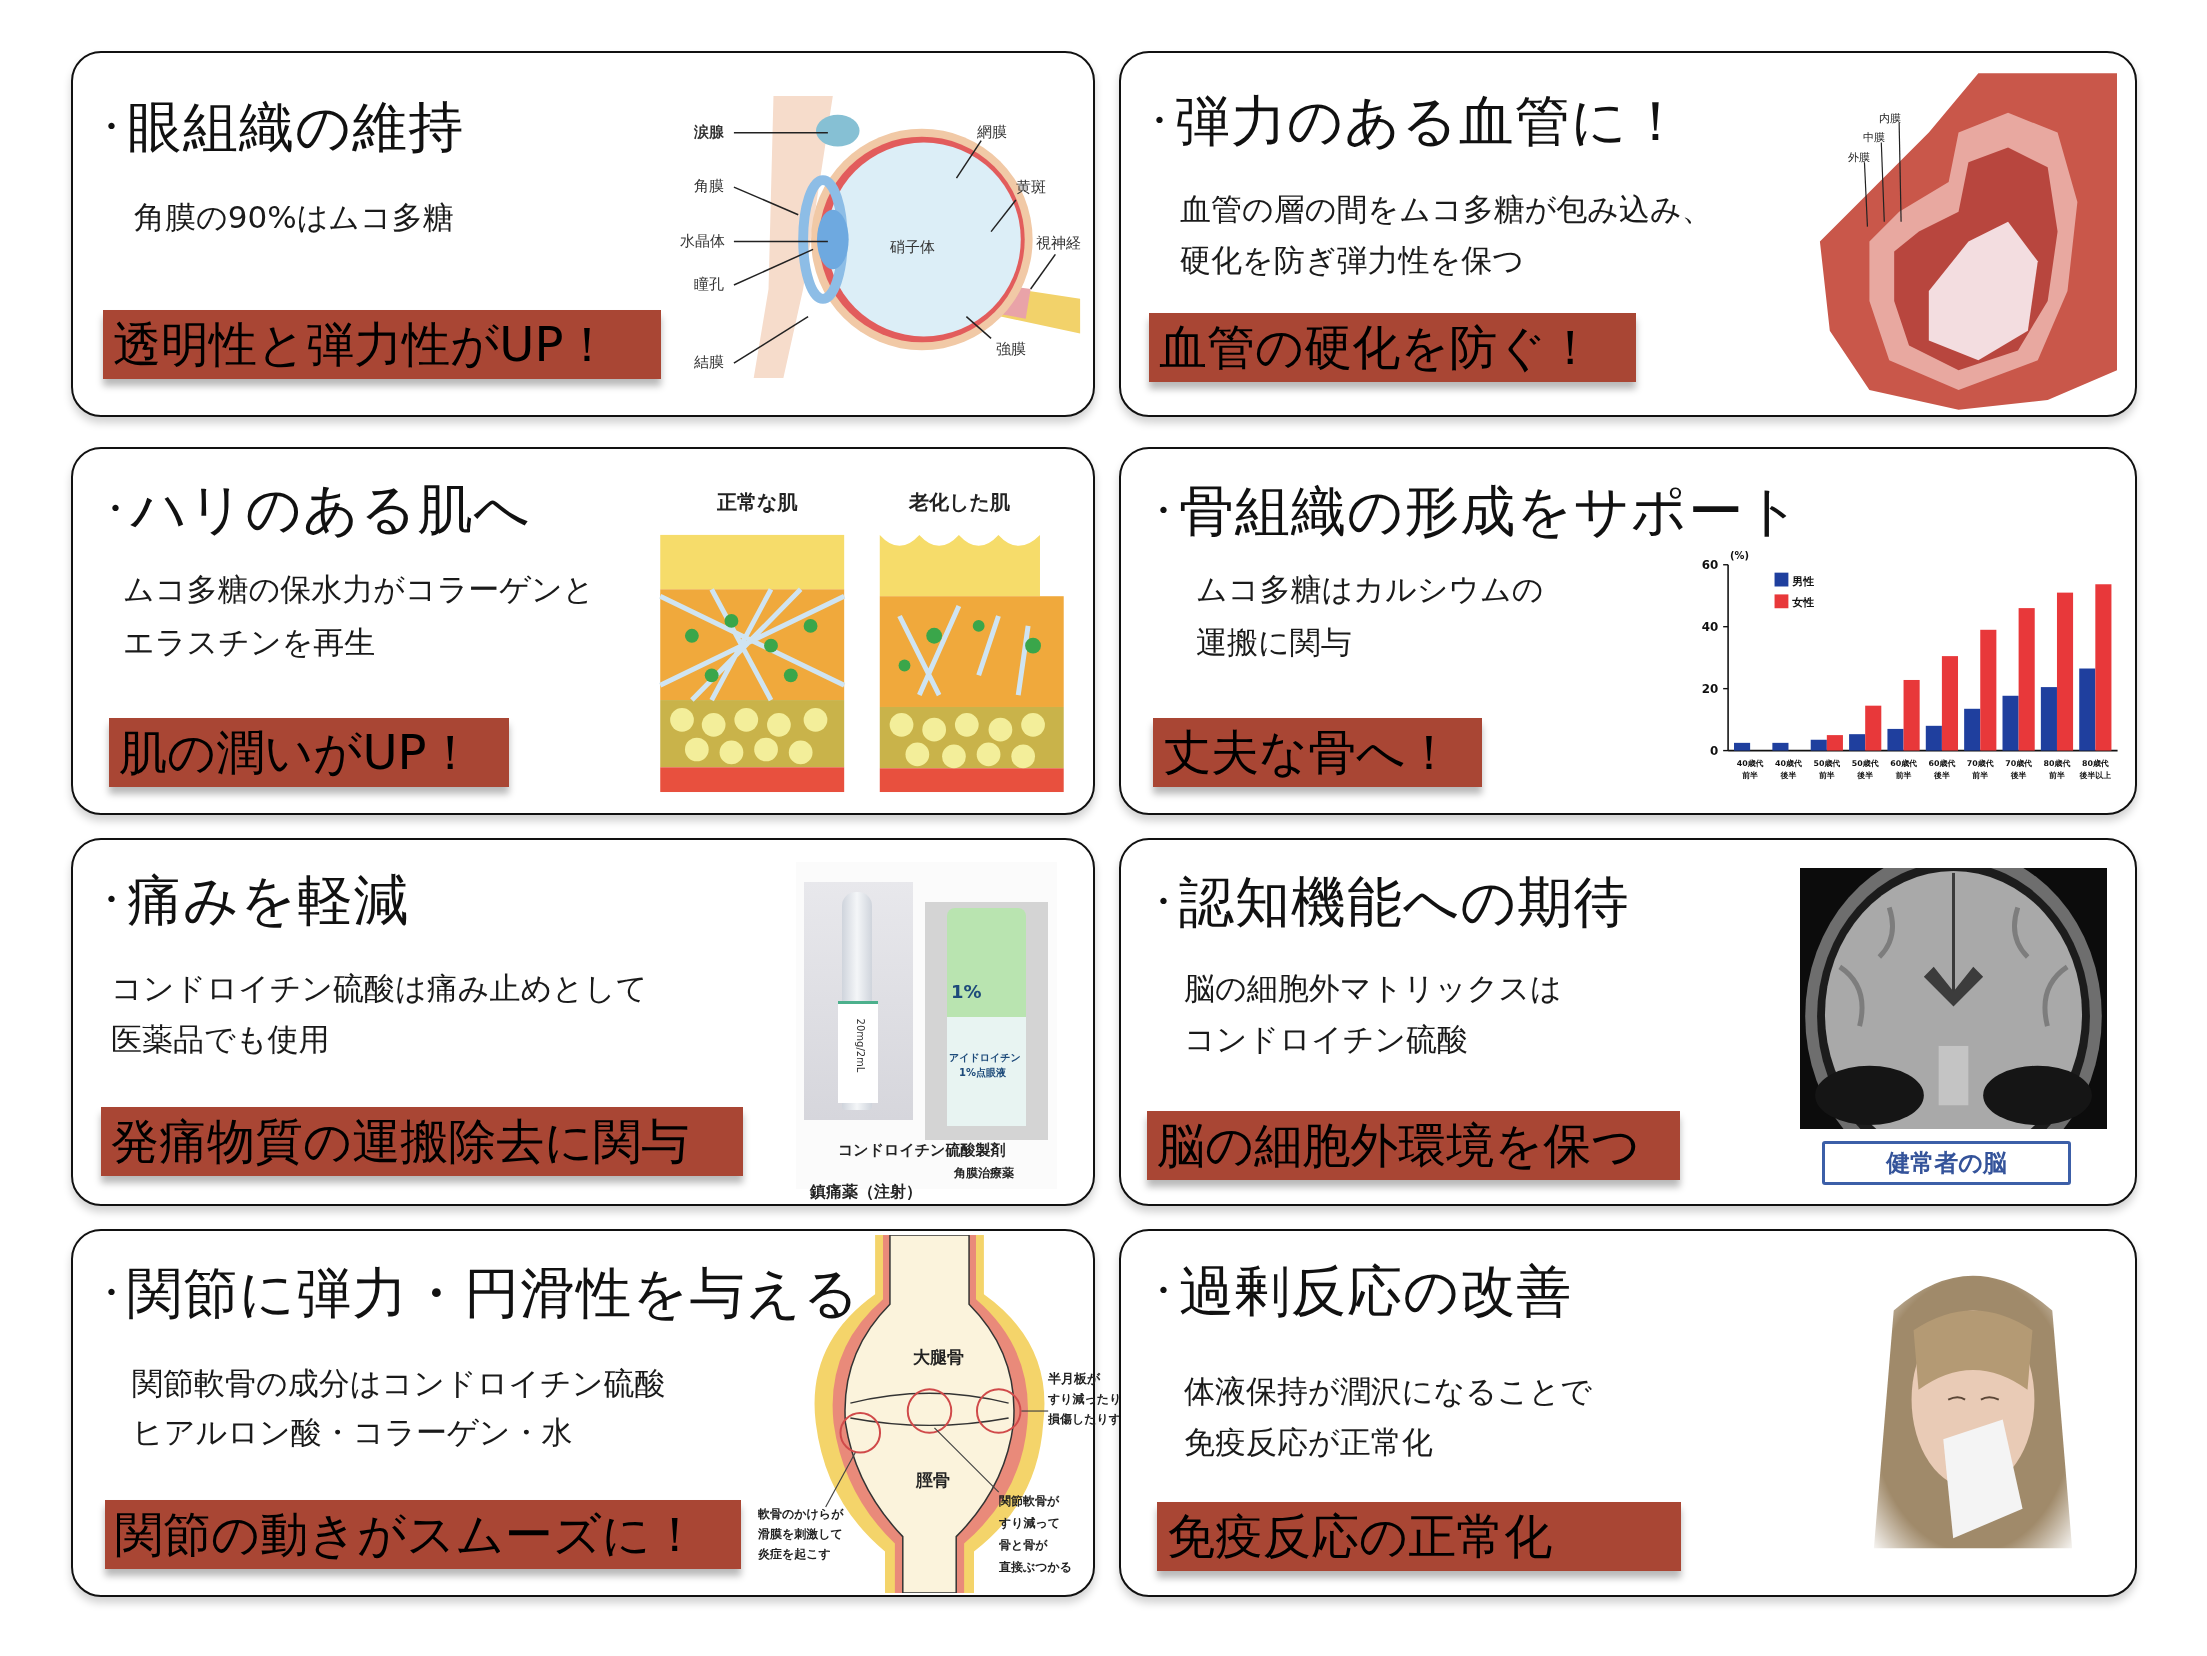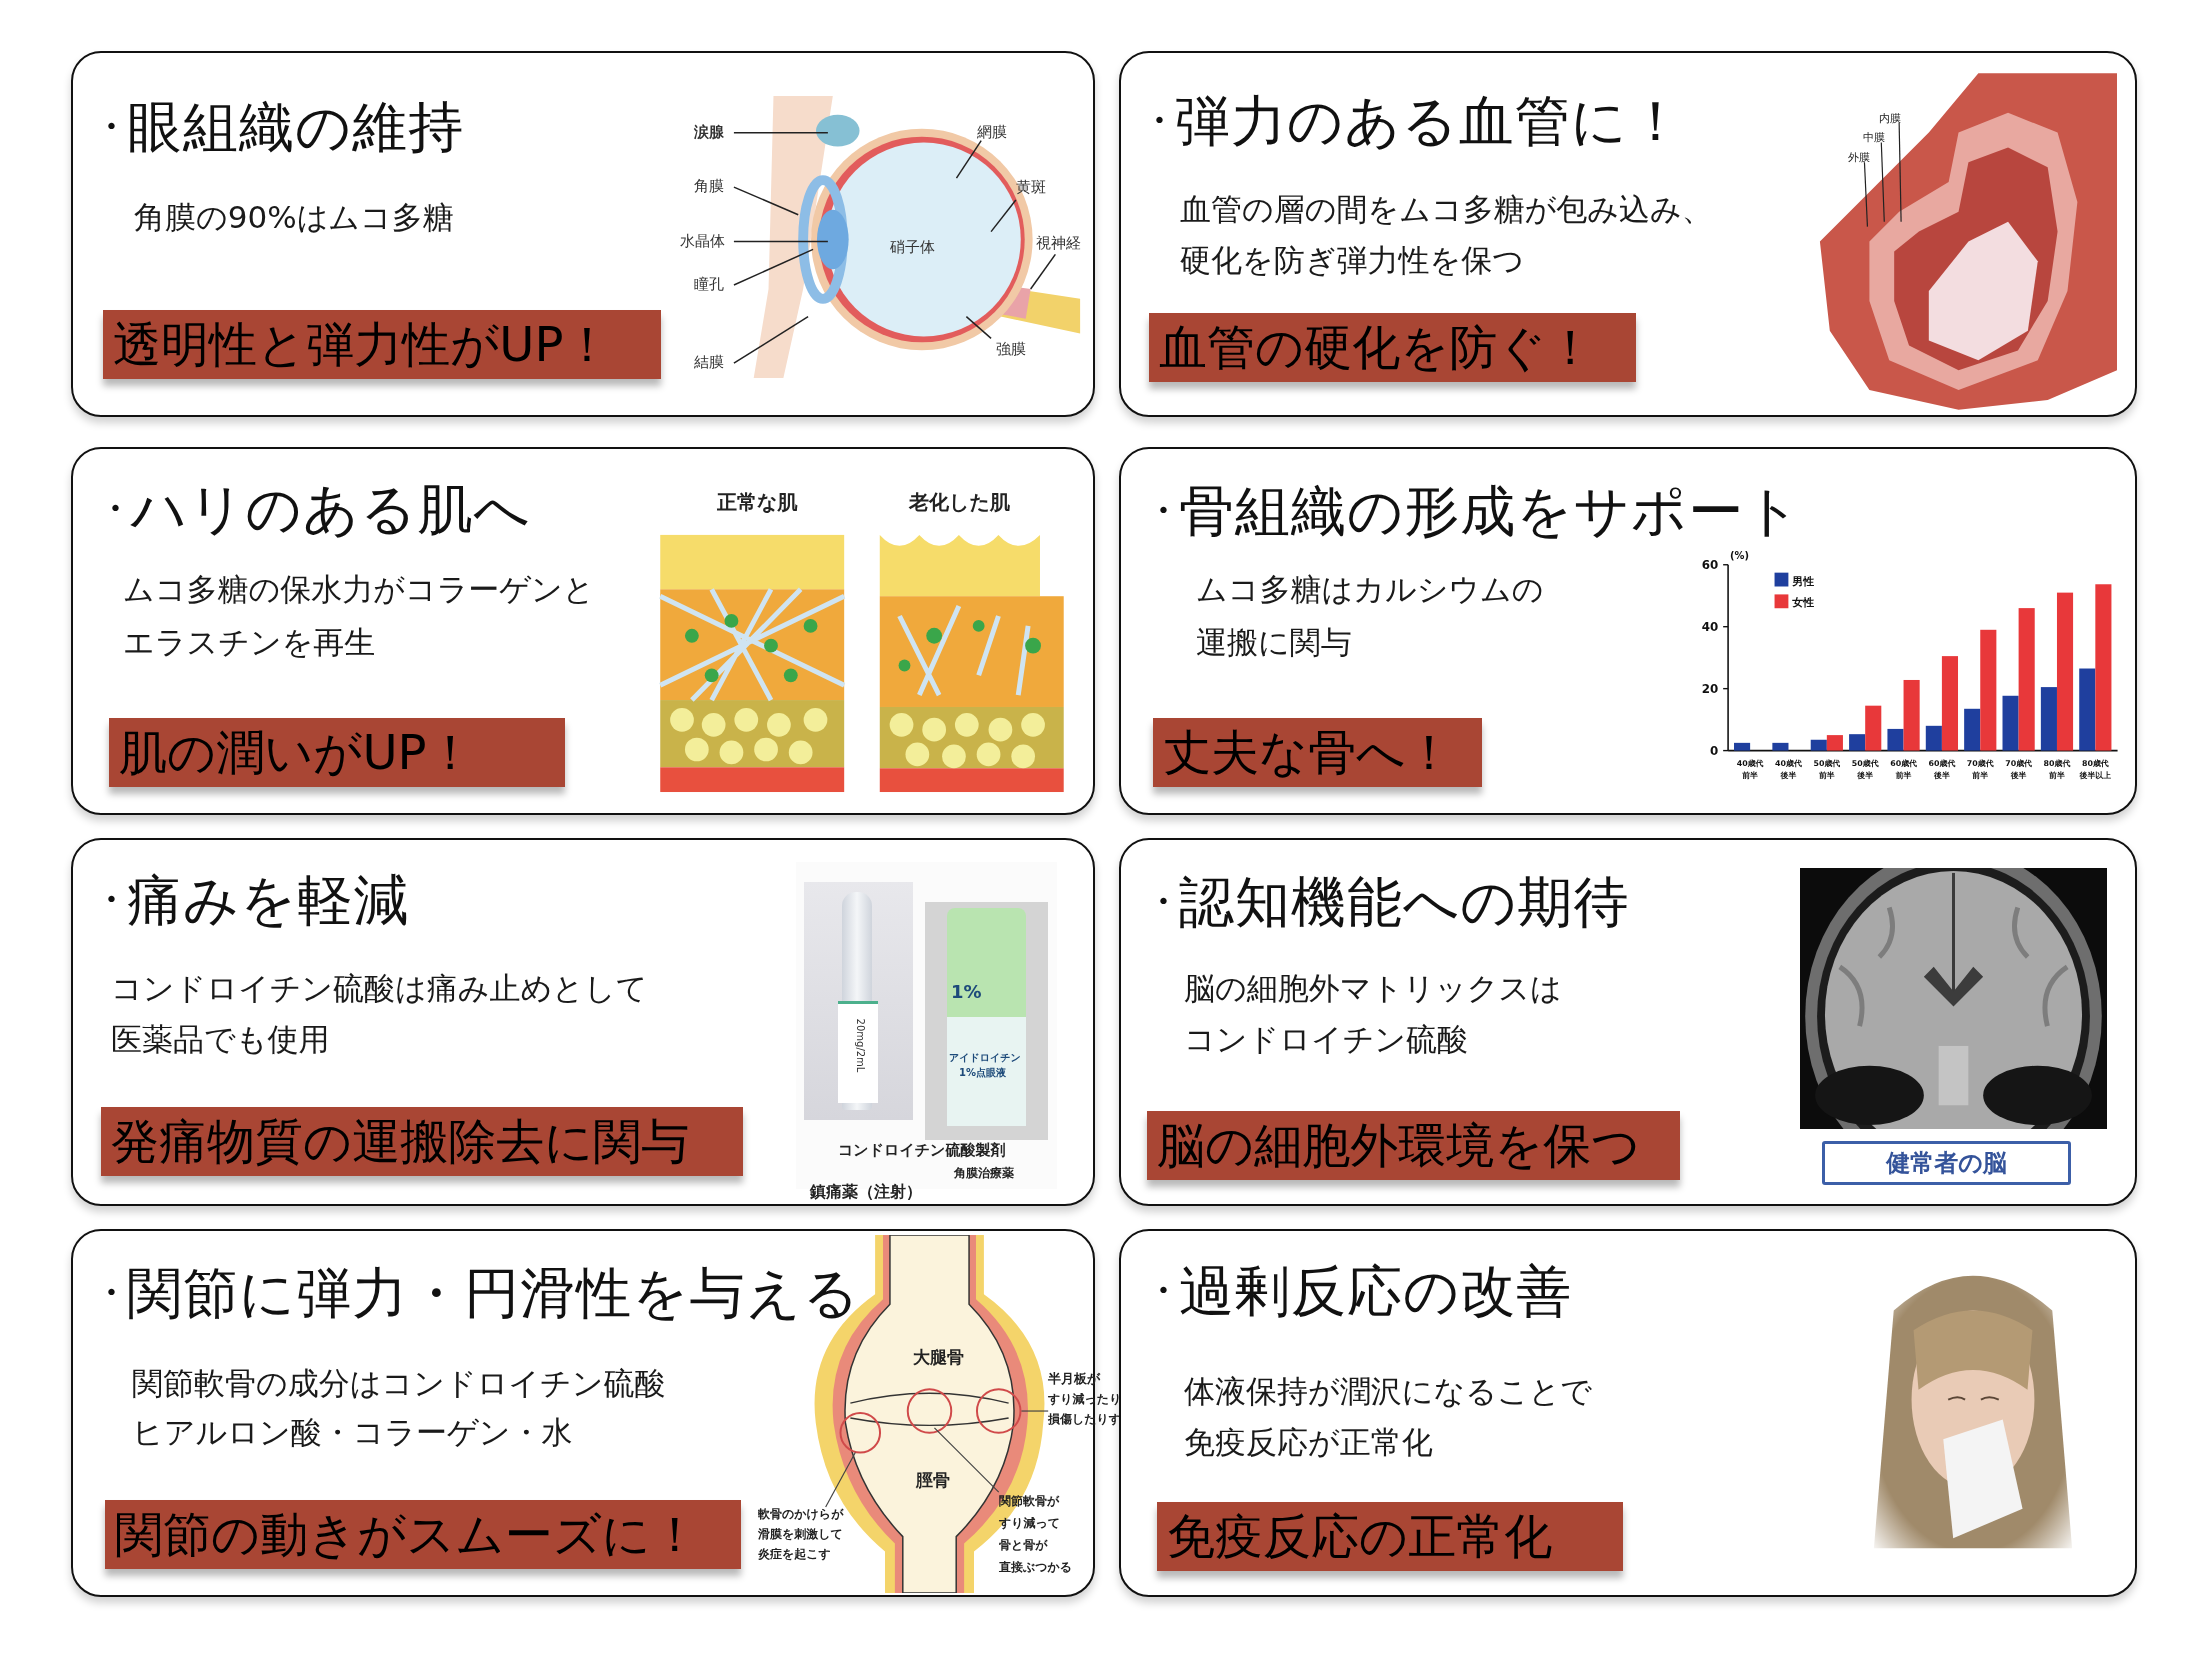--- a/index.html
+++ b/index.html
@@ -83,21 +83,21 @@
     <span class="lblb" style="left:38px;top:77px;font-weight:normal;font-size:11px;">外膜</span>
   </div>
 </div>
 
 <div class="card" style="left:71px;top:447px;width:1024px;height:368px;">
   <div class="title" style="left:22px;top:28px;">
     <span class="bullet">・</span><span>ハリのある肌へ</span>
   </div>
   <div class="sub" style="left:50px;top:115px;">ムコ多糖の保水力がコラーゲンと</div>
   <div class="sub" style="left:50px;top:168px;">エラスチンを再生</div>
-  <div class="hl" style="left:36px;top:269px;width:456px;">肌の潤いがUP！</div>
+  <div class="hl" style="left:36px;top:269px;width:400px;">肌の潤いがUP！</div>
   <div class="fig" style="left:579px;top:40px;width:416px;height:297px;">
     <span class="lblb" style="left:65px;top:0px;font-size:20px;">正常な肌</span>
     <span class="lblb" style="left:257px;top:0px;font-size:20px;">老化した肌</span>
     <svg width="416" height="267" viewBox="0 0 420 270" style="position:absolute;left:0;top:38px;">
       <rect x="8" y="8" width="186" height="55" fill="#f6dc6a"></rect>
       <rect x="8" y="63" width="186" height="112" fill="#f0a93c"></rect>
       <rect x="8" y="175" width="186" height="68" fill="#c9b34a"></rect>
       <rect x="8" y="243" width="186" height="25" fill="#e8503e"></rect>
       <path d="M8 70 L194 160 M8 160 L194 70 M60 63 L120 175 M120 63 L60 175 M150 63 L40 175" stroke="#cfe4f2" stroke-width="5"></path>
       <g fill="#3aa64a">
@@ -302,21 +302,21 @@
     </div>
   </div>
 </div>
 
 <div class="card" style="left:1119px;top:1229px;width:1018px;height:368px;">
   <div class="title" style="left:22px;top:28px;">
     <span class="bullet">・</span><span>過剰反応の改善</span>
   </div>
   <div class="sub" style="left:63px;top:135px;">体液保持が潤沢になることで</div>
   <div class="sub" style="left:63px;top:186px;">免疫反応が正常化</div>
-  <div class="hl" style="left:36px;top:271px;width:466px;">免疫反応の正常化</div>
+  <div class="hl" style="left:36px;top:271px;width:524px;">免疫反応の正常化</div>
   <div class="fig" style="left:733px;top:20px;width:238px;height:327px;">
     <svg width="238" height="327" viewBox="0 0 240 330">
       <defs>
         <radialGradient id="fade" cx="50%" cy="50%" r="60%">
           <stop offset="70%" stop-color="#fff" stop-opacity="0"></stop>
           <stop offset="100%" stop-color="#fff" stop-opacity="1"></stop>
         </radialGradient>
       </defs>
       <path d="M40 60 Q120 -10 200 60 L220 300 L20 300 Z" fill="#a08a6a"></path>
       <ellipse cx="120" cy="150" rx="62" ry="90" fill="#e9cbb6"></ellipse>

